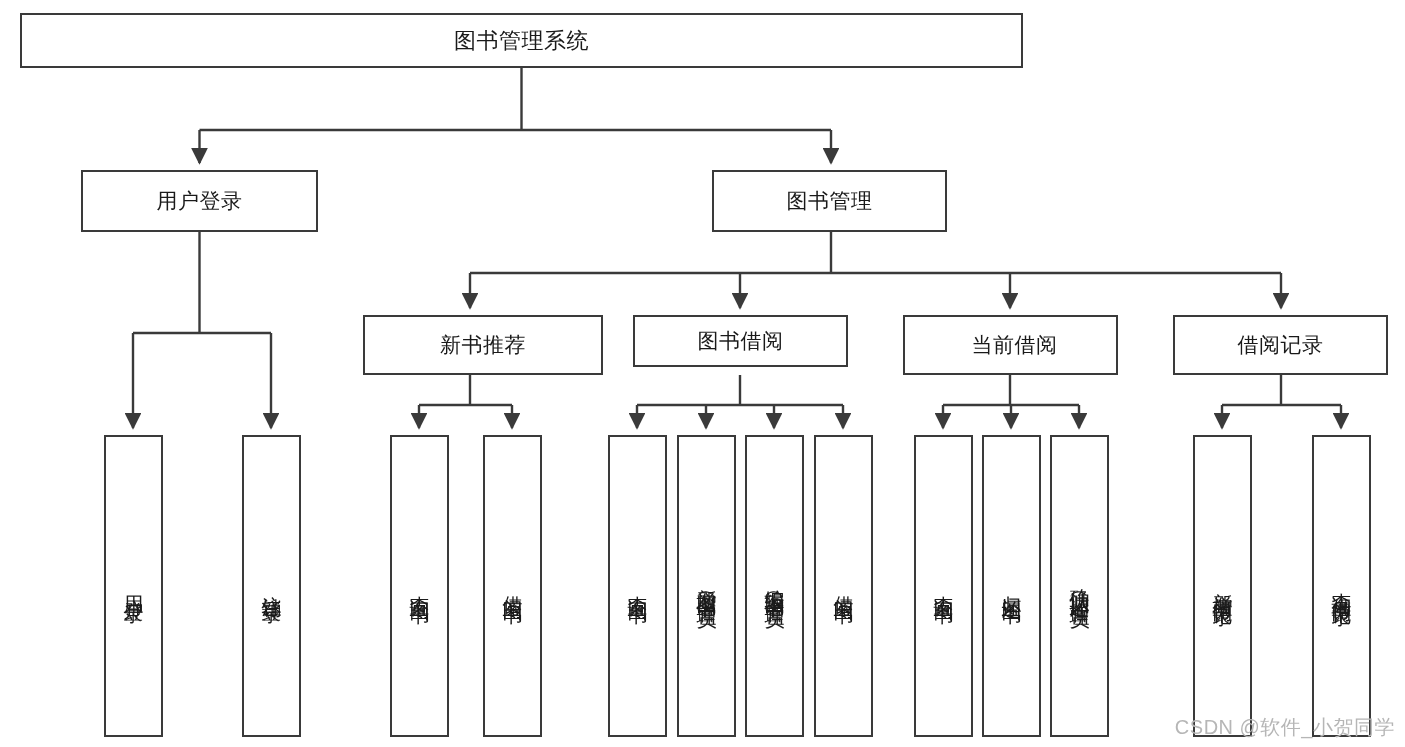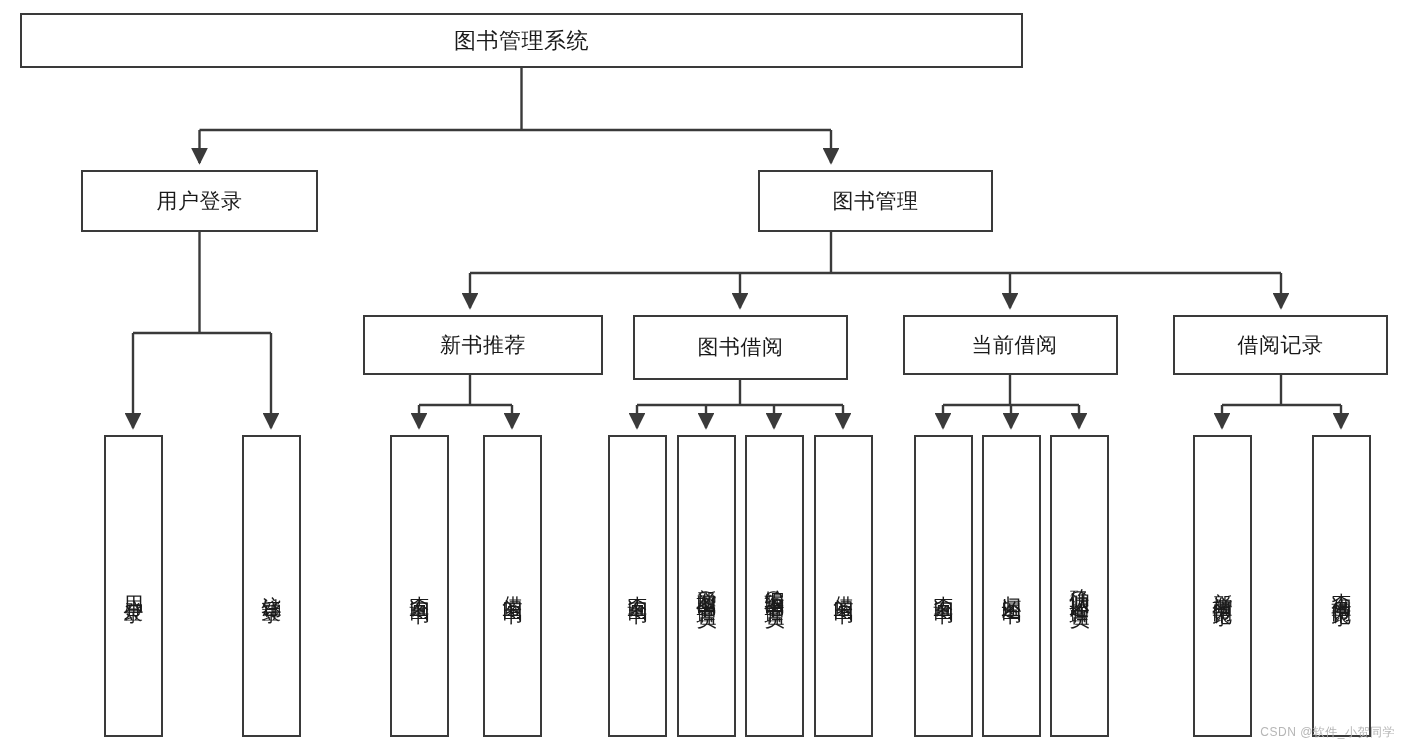--- a/index.html
+++ b/index.html
@@ -48,21 +48,21 @@
     text-orientation: upright;
     font-size: 20px;
     letter-spacing: 3px;
     padding: 6px 0;
     white-space: nowrap;
   }
   .watermark {
     position: absolute;
     right: 10px;
     bottom: 6px;
-    font-size: 12px;
+    font-size: 20px;
     color: #b6b6b6;
     letter-spacing: 0.5px;
     z-index: 3;
     white-space: nowrap;
   }
 </style>
 </head>
 <body>
 
 <div id="canvas">
@@ -113,24 +113,24 @@
       <path d="M 1281 375 L 1281 405"></path>
       <path d="M 1222 405 L 1341 405"></path>
       <path d="M 1222 405 L 1222 428" marker-end="url(#arrow)"></path>
       <path d="M 1341 405 L 1341 428" marker-end="url(#arrow)"></path>
     </g>
   </svg>
 
   <div class="node root" style="left:20px; top:13px; width:1003px; height:55px;">图书管理系统</div>
 
   <div class="node" style="left:81px; top:170px; width:237px; height:62px;">用户登录</div>
-  <div class="node" style="left:712px; top:170px; width:235px; height:62px;margin-left:46px;">图书管理</div>
+  <div class="node" style="left:712px; top:170px; width:235px; height:62px;">图书管理</div>
 
   <div class="node" style="left:363px; top:315px; width:240px; height:60px;">新书推荐</div>
-  <div class="node" style="left:633px; top:315px; width:215px; height:65px;">图书借阅</div>
+  <div class="node" style="left:633px; top:315px; width:215px; height:52px;">图书借阅</div>
   <div class="node" style="left:903px; top:315px; width:215px; height:60px;padding-left:8px;">当前借阅</div>
   <div class="node" style="left:1173px; top:315px; width:215px; height:60px;">借阅记录</div>
 
   <div class="node leaf" style="left:104px; top:435px; width:59px; height:302px;">用户登录</div>
   <div class="node leaf" style="left:242px; top:435px; width:59px; height:302px;">注销登录</div>
 
   <div class="node leaf" style="left:390px; top:435px; width:59px; height:302px;">查询图书</div>
   <div class="node leaf" style="left:483px; top:435px; width:59px; height:302px;">借阅图书</div>
 
   <div class="node leaf" style="left:608px; top:435px; width:59px; height:302px;">查询图书</div>

